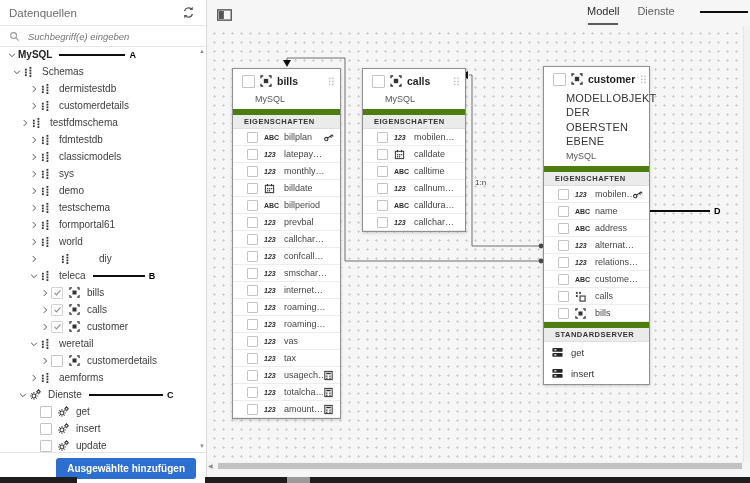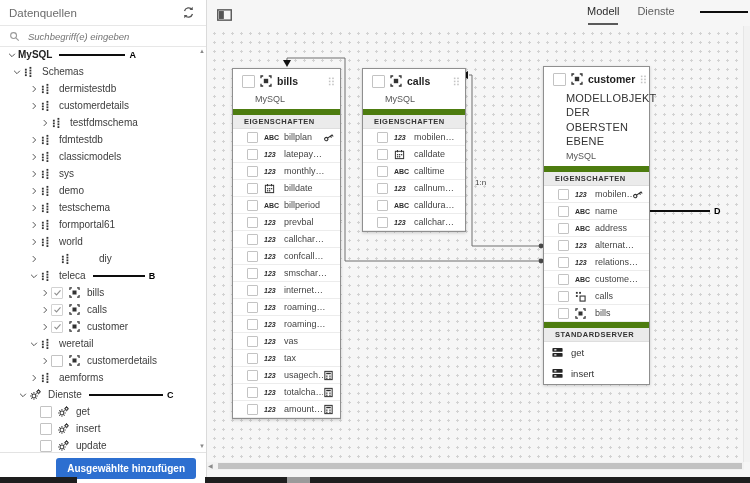--- a/index.html
+++ b/index.html
@@ -251,21 +251,21 @@
               <use href="#i-chev-r"></use>
             </svg>
           </span>
           <span class="ticon">
             <svg class="ic" width="11" height="11" viewBox="0 0 12 12">
               <use href="#i-schema"></use>
             </svg>
           </span>
           <span class="lbl">customerdetails</span>
         </div>
-        <div class="tree-row" style="padding-left: 39px;">
+        <div class="tree-row" style="padding-left: 19px;">
           <span class="chev">
             <svg class="ic" width="10" height="10" viewBox="0 0 12 12">
               <use href="#i-chev-r"></use>
             </svg>
           </span>
           <span class="ticon">
             <svg class="ic" width="11" height="11" viewBox="0 0 12 12">
               <use href="#i-schema"></use>
             </svg>
           </span>

